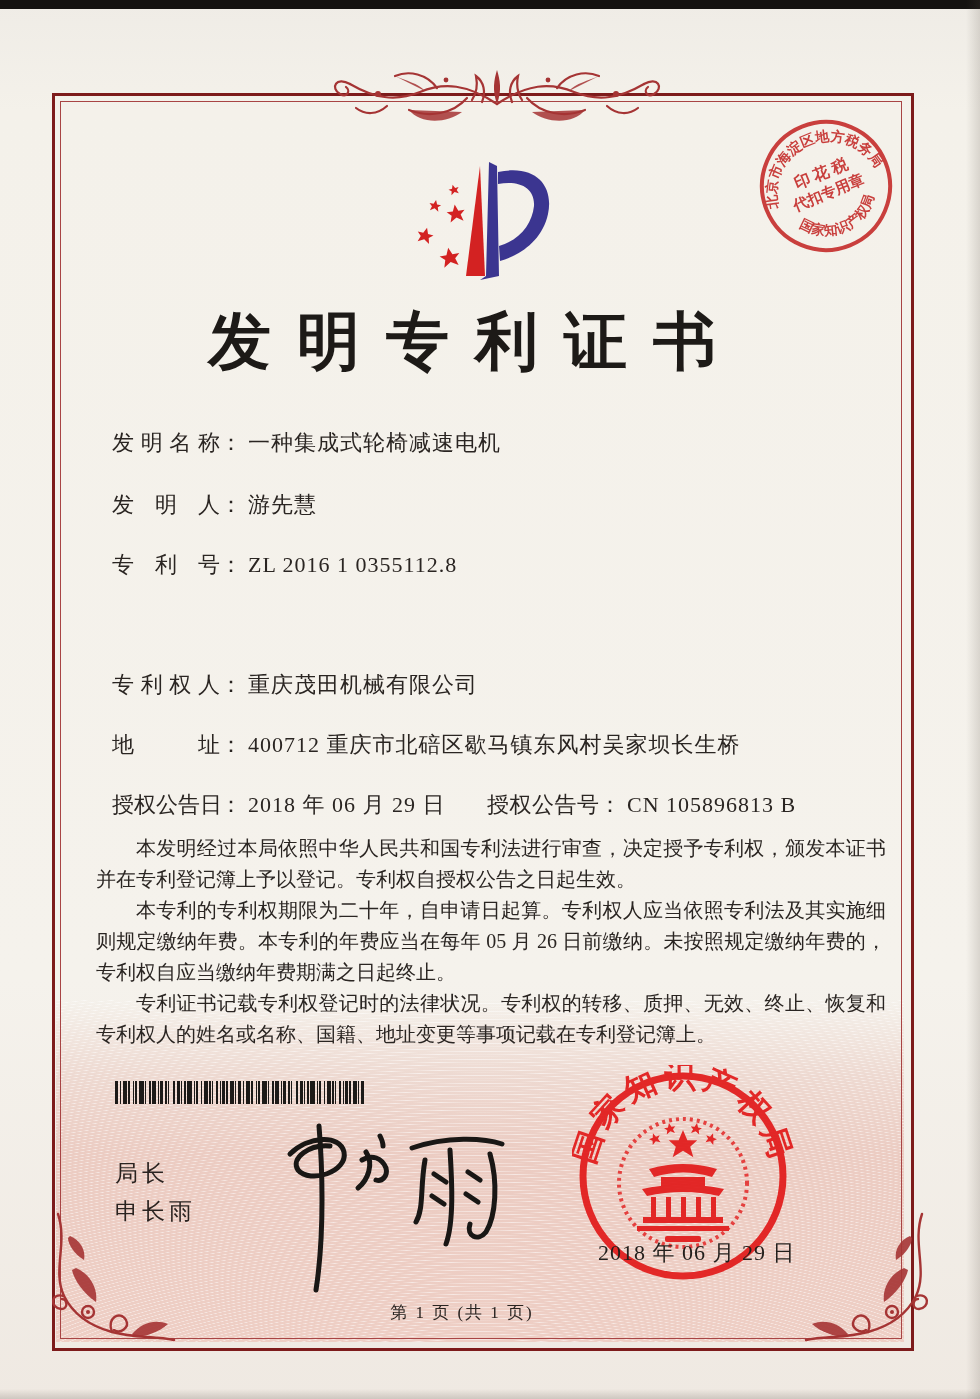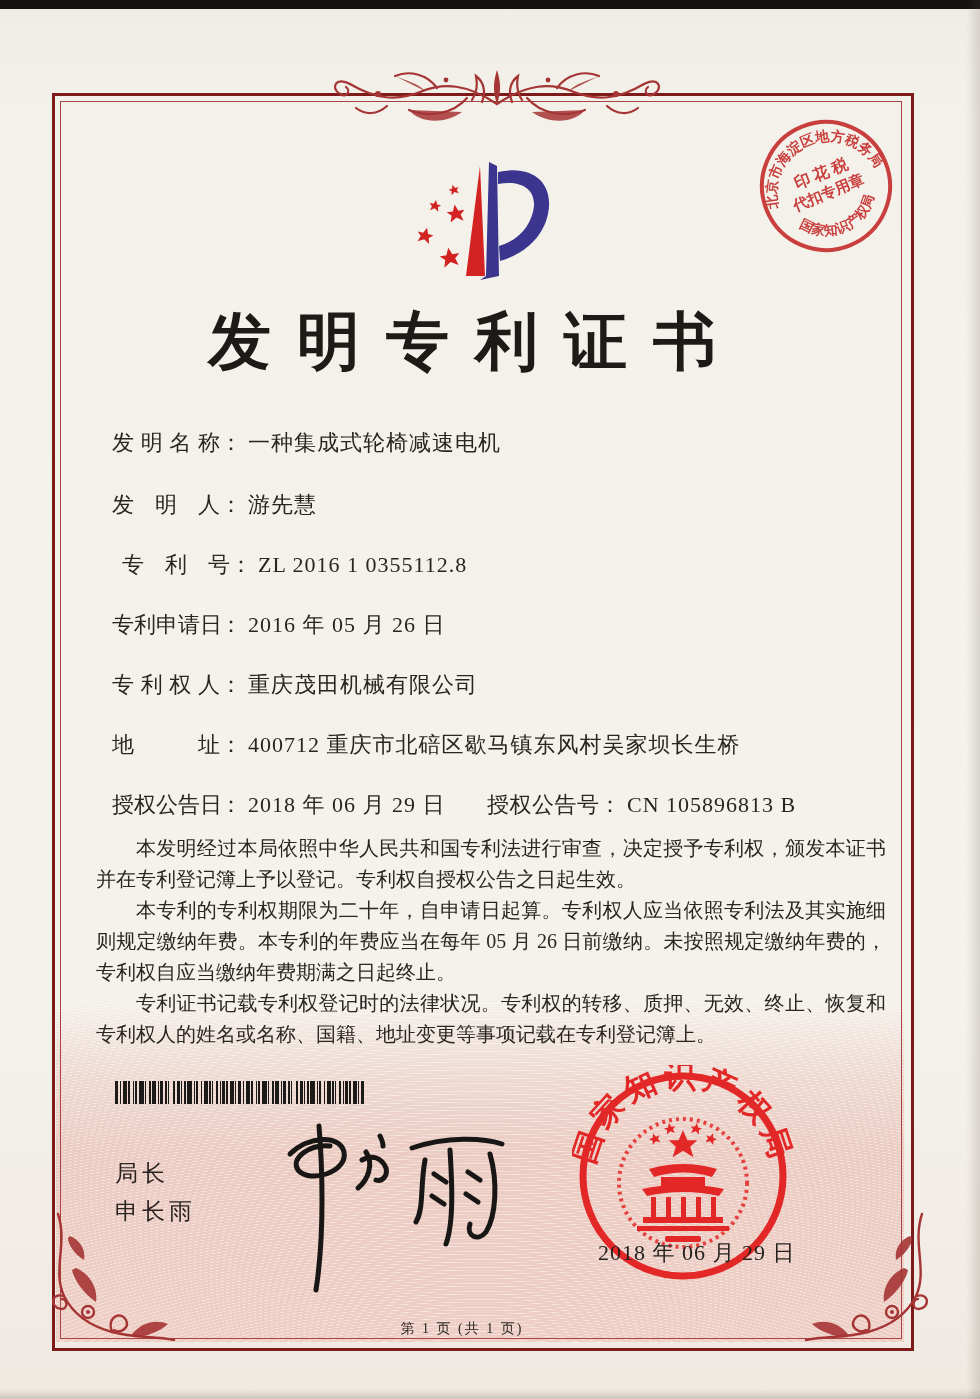--- a/index.html
+++ b/index.html
@@ -37,22 +37,22 @@
   .fcolon{display:inline-block;margin:0 6px 0 0;}
   .fvalue{letter-spacing:1px;}
   .grant-group{position:absolute;left:375px;top:0;}
   
   .paras{position:absolute;left:96px;top:833px;width:790px;font-size:20px;line-height:31px;
     text-align:justify;color:#2a2522;}
   .paras p{margin:0;text-indent:2em;}
   .sig-title{position:absolute;left:115px;top:1158px;font-size:23px;letter-spacing:4px;color:#2a2320;}
   .sig-name{position:absolute;left:115px;top:1196px;font-size:23px;letter-spacing:4px;color:#2a2320;}
   .seal-date{position:absolute;left:598px;top:1238px;font-size:22px;letter-spacing:1px;color:#221f1c;}
-  .footer{position:absolute;left:52px;top:1301px;width:820px;text-align:center;font-size:14px;
-    letter-spacing:2px;color:#2a2522;margin-top:19px;}
+  .footer{position:absolute;left:52px;top:1301px;width:820px;text-align:center;font-size:17px;
+    letter-spacing:2px;color:#2a2522;}
   .abs{position:absolute;}
 </style>
 </head>
 <body>
 
 <div class="page">
 
   <div class="scan-top"></div>
   <div class="scan-right"></div>
   <div class="scan-bottom"></div>
@@ -148,25 +148,22 @@
   </svg>
 
   <div class="title">发明专利证书</div>
 
   <div class="frow" style="top:428px;">
     <span class="flabel">发明名称</span><span class="fcolon">：</span><span class="fvalue">一种集成式轮椅减速电机</span>
   </div>
   <div class="frow" style="top:490px;">
     <span class="flabel">发明人</span><span class="fcolon">：</span><span class="fvalue">游先慧</span>
   </div>
-  <div class="frow" style="top:550px;margin-left:10px;">
+  <div class="frow" style="top:550px;">
     <span class="flabel">专利号</span><span class="fcolon">：</span><span class="fvalue">ZL 2016 1 0355112.8</span>
-  </div>
-  <div class="frow" style="top:610px;">
-    <span class="flabel">专利申请日</span><span class="fcolon">：</span><span class="fvalue">2016 年 05 月 26 日</span>
   </div>
   <div class="frow" style="top:670px;">
     <span class="flabel">专利权人</span><span class="fcolon">：</span><span class="fvalue">重庆茂田机械有限公司</span>
   </div>
   <div class="frow" style="top:730px;">
     <span class="flabel">地址</span><span class="fcolon">：</span><span class="fvalue">400712 重庆市北碚区歇马镇东风村吴家坝长生桥</span>
   </div>
   <div class="frow" style="top:790px;">
     <span class="flabel">授权公告日</span><span class="fcolon">：</span><span class="fvalue">2018 年 06 月 29 日</span>
     <span class="grant-group">

